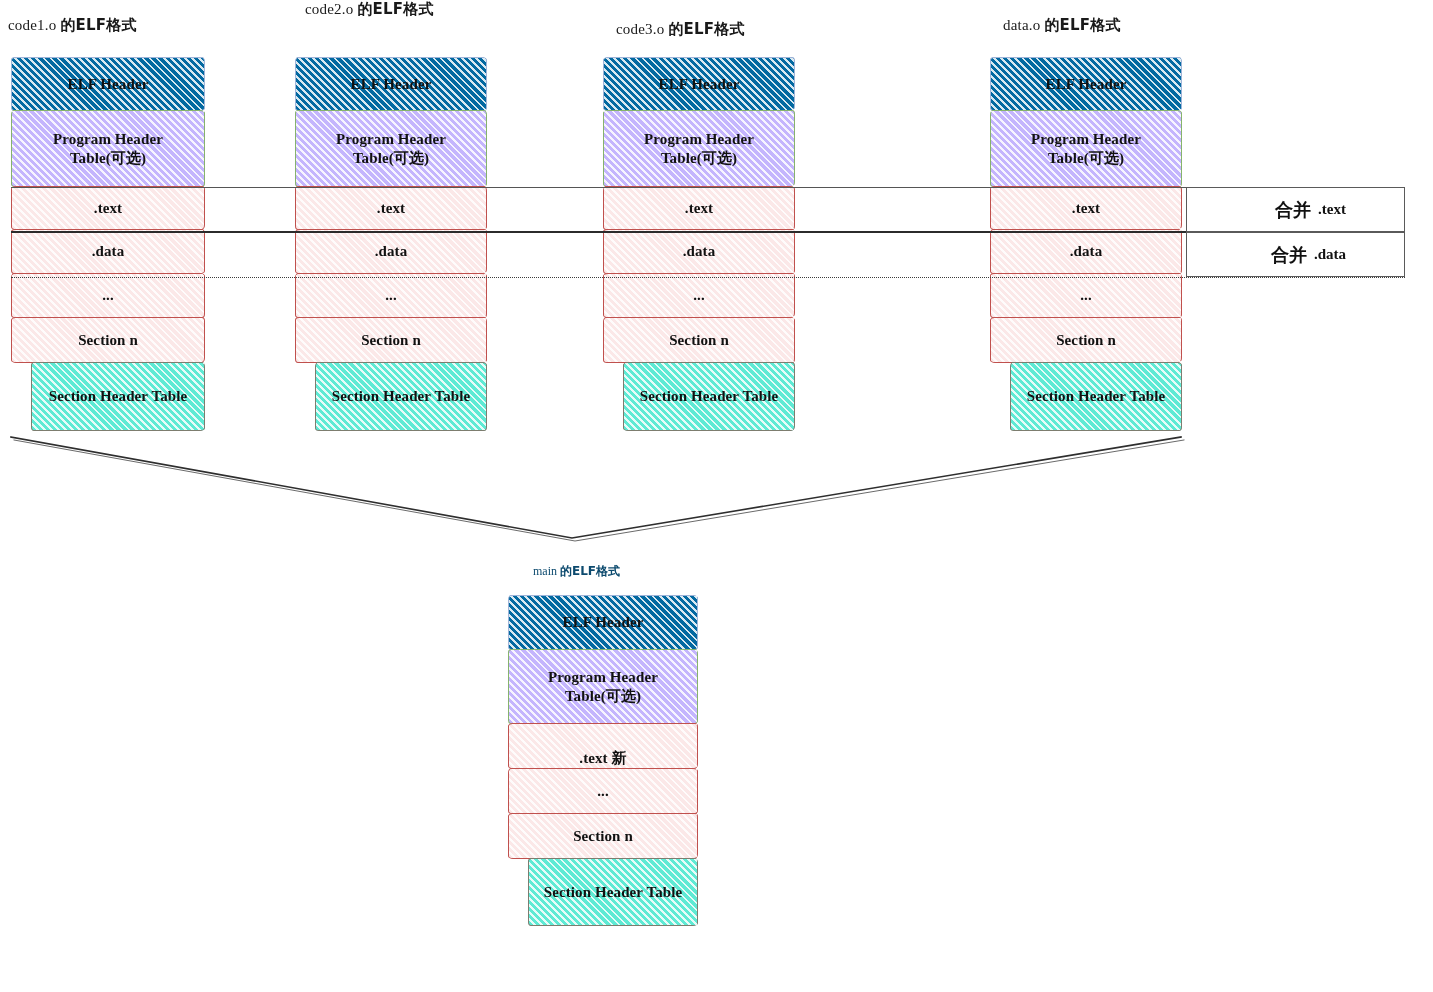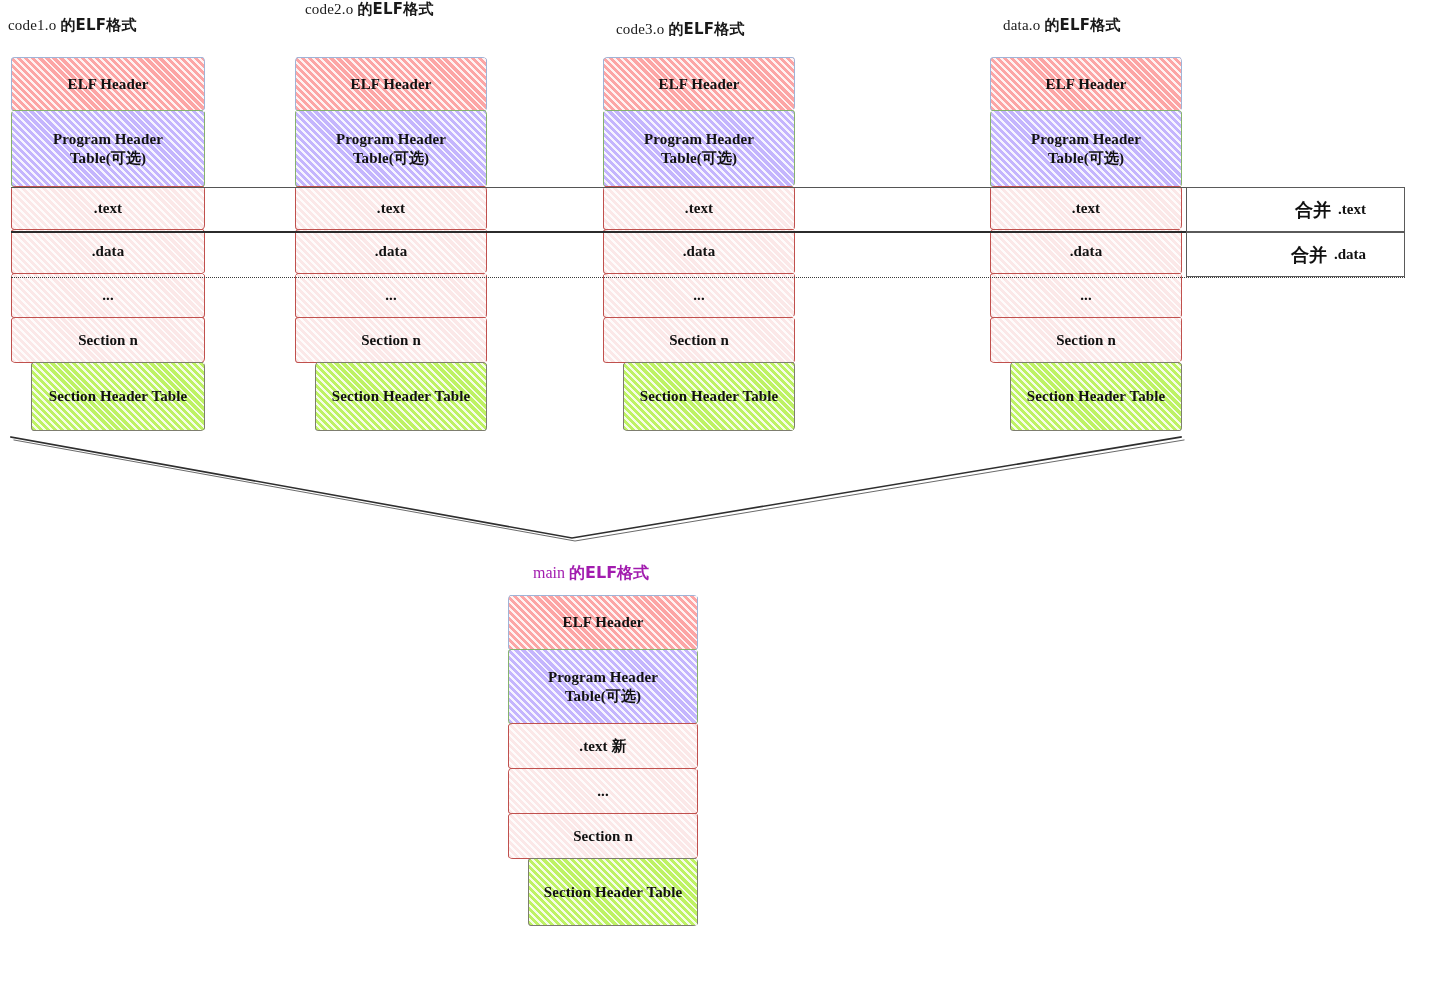--- a/index.html
+++ b/index.html
@@ -56,37 +56,37 @@
         45deg,
         rgba(255,255,255,0) 0px,
         rgba(255,255,255,0) 3px,
         rgba(255,255,255,.85) 3px,
         rgba(255,255,255,.85) 5px);
     pointer-events:none;
   }
 
   
   .r-blue{
-    background:#fca5a5;
+    background:#0369a1;
     border:1.3px solid #9fb4d8;
     border-radius:3px;
     text-align:right;
   }
   .r-green{
     background:#c4b5fd;
     border:1.3px solid #86b36c;
     border-radius:3px;
   }
   .r-red{
     background:#fbe8e8;
     border:1.3px solid #c0504d;
     border-radius:3px;
   }
   .r-olive{
-    background:#bef264;
+    background:#5eead4;
     border:1.4px solid #7d7d6f;
     border-radius:2px;
     margin-left:20px;
   }
 
   
   .wob1{border-radius:4px 3px 5px 3px/3px 5px 3px 4px;}
   .wob2{border-radius:3px 5px 3px 4px/5px 3px 4px 3px;}
   .wob3{border-radius:5px 3px 4px 5px/3px 4px 5px 3px;}
 
@@ -105,41 +105,41 @@
 
   
   .mergebox{
     position:absolute;
     box-sizing:border-box;
     border:1.4px solid #5a5a5a;
     background:#fff;
     display:flex;
     align-items:center;
     justify-content:flex-end;
-    padding-right:38px;
+    padding-right:58px;
     z-index:9;
     font-size:15px;
     color:#111;
   }
   .mergebox .zh{
     font-family:"DejaVu Sans","Liberation Sans",sans-serif;
     font-weight:bold;
     font-size:18px;
     margin-right:7px;
   }
   .mergebox .en{font-weight:bold;font-size:15px;}
 
   
   #funnel{position:absolute;left:0;top:0;width:1433px;height:992px;
           pointer-events:none;z-index:2;}
 
   
   .main-title{
     position:absolute;
-    font-size:16px;color:#a21caf;white-space:nowrap;
+    font-size:12px;color:#0c4a6e;white-space:nowrap;
   }
   .main-title .cjk{
     font-family:"DejaVu Sans","Liberation Sans",sans-serif;
     font-weight:bold;
   }
 </style>
 </head>
 <body>
 
 <div id="stage">
@@ -283,27 +283,27 @@
     <span class="cjk">的ELF格式</span>
   </div>
   <div class="col" style="left:508px;top:595px;width:190px;">
     <div class="row r-blue wob2" style="height:55px;">
       <span class="lbl">ELF Header</span>
     </div>
     <div class="row r-green wob1" style="height:75px;margin-top:-1px;flex-direction:column;">
       <span class="lbl">Program Header</span>
       <span class="lbl"><span>Table(</span><span class="cjk">可选</span><span>)</span></span>
     </div>
+    <div class="row r-red wob3" style="height:46px;margin-top:-1px;align-items:flex-end;">
+      <span class="lbl"><span>.text</span> <span class="cjk">新</span></span>
+    </div>
+    <div class="row r-red wob2" style="height:46px;margin-top:-1px;">
+      <span class="lbl">...</span>
+    </div>
     <div class="row r-red wob3" style="height:46px;margin-top:-1px;">
-      <span class="lbl"><span>.text</span> <span class="cjk">新</span></span>
-    </div>
-    <div class="row r-red wob2" style="height:46px;margin-top:-1px;">
-      <span class="lbl">...</span>
-    </div>
-    <div class="row r-red wob3" style="height:46px;margin-top:-1px;">
       <span class="lbl">Section n</span>
     </div>
     <div class="row r-olive wob1" style="height:68px;margin-top:-1px;">
       <span class="lbl">Section Header Table</span>
     </div>
   </div>
 
 </div>
 
 </body></html>

